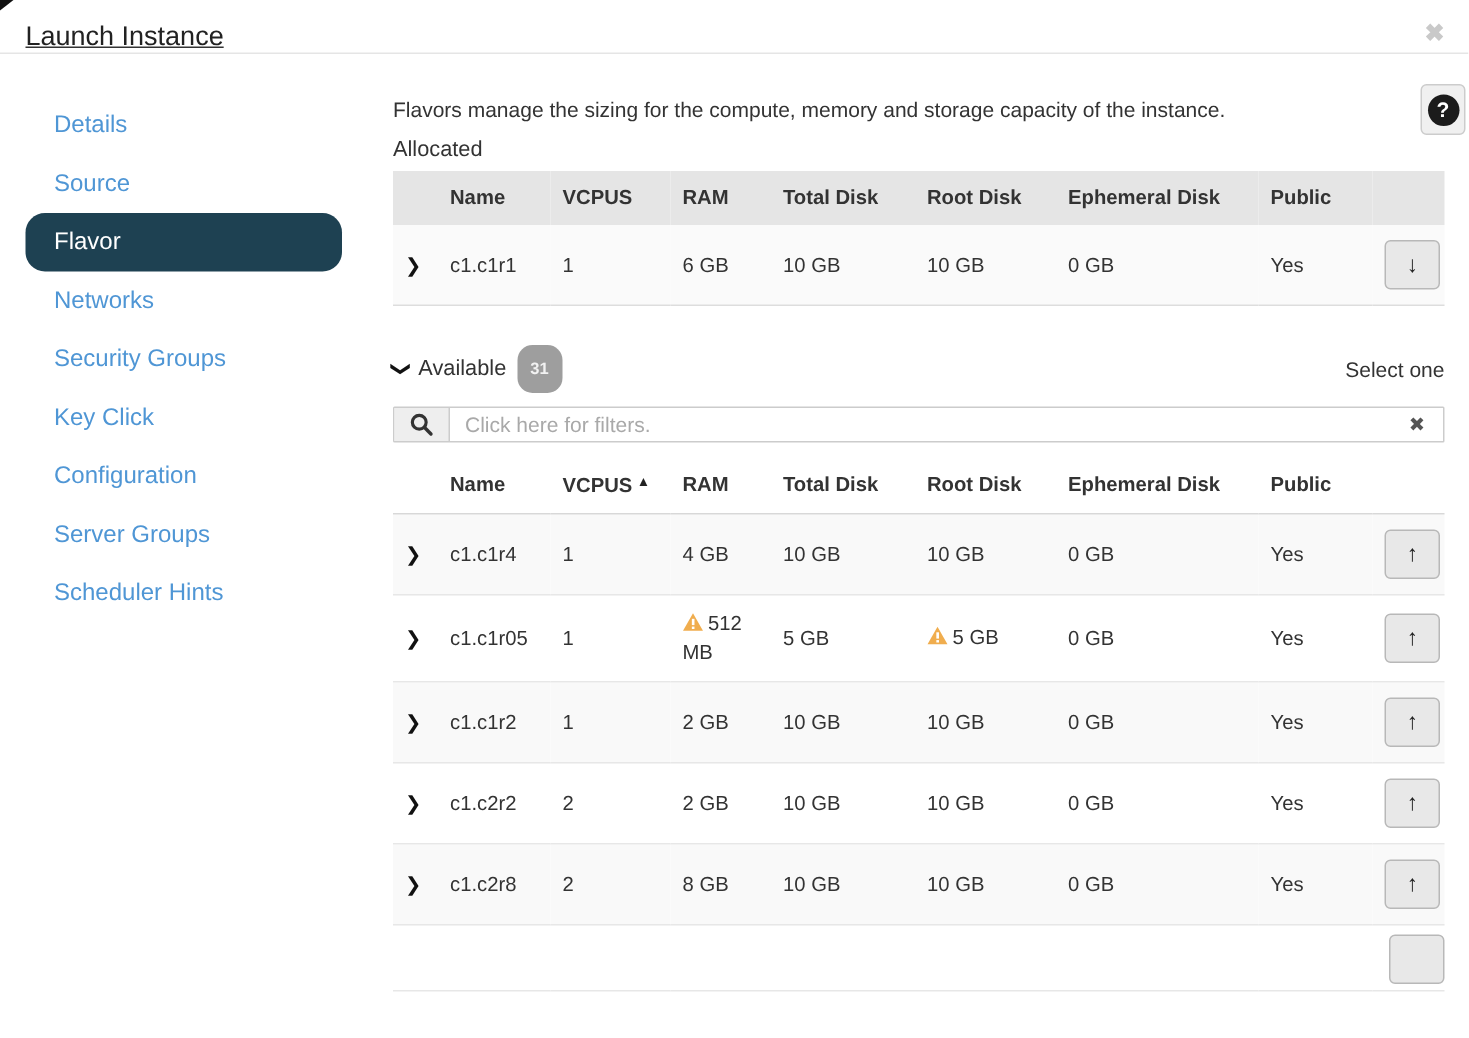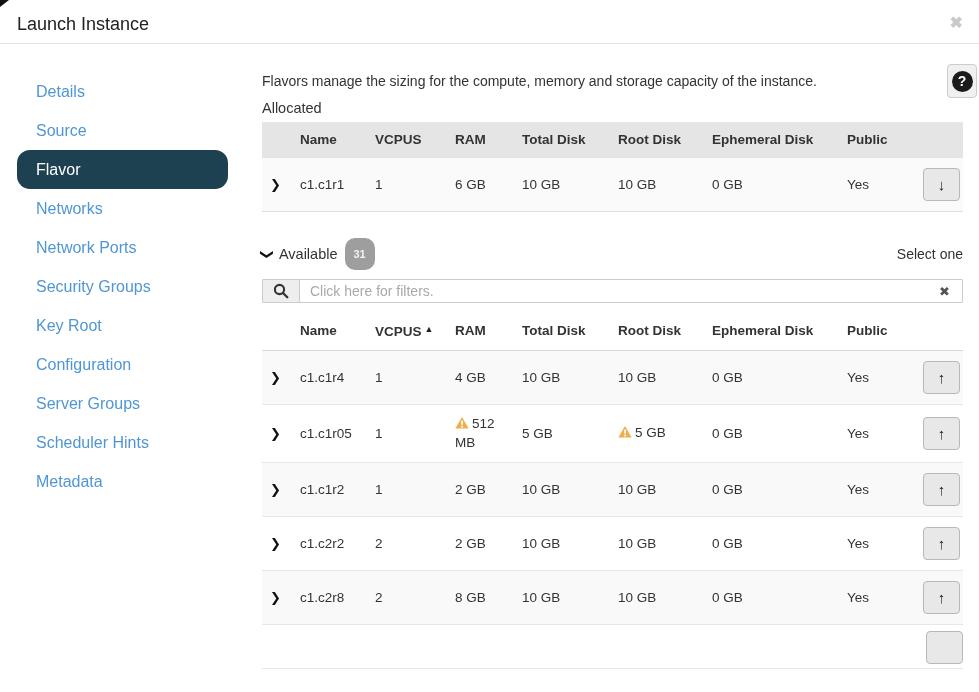--- a/index.html
+++ b/index.html
@@ -13,24 +13,25 @@
   }
   
   .cursor-artifact {
     position: absolute; top: 0; left: 0;
     width: 0; height: 0;
     border-top: 7px solid #111;
     border-right: 9px solid transparent;
   }
   
   .modal-header {
-    height: 44px;
+    height: 36px;
     border-bottom: 1px solid #e5e5e5;
     padding: 14px 17px 0 17px;
     position: relative;
+    text-decoration: underline;
   }
   .modal-title { font-size: 18px; color: #222; font-weight: 400; }
   .close-btn {
     position: absolute; top: 15px; right: 16px;
     color: #c9c9c9; font-size: 16px; font-weight: bold;
     background: none; border: none; cursor: pointer; line-height: 1;
   }
   
   .modal-body { display: flex; padding: 28px 16px 0 17px; }
   .wizard-nav { width: 211px; flex: 0 0 211px; }
@@ -117,27 +118,25 @@
   <button class="close-btn">✖</button>
 </div>
 
 <div class="modal-body">
 
   <nav class="wizard-nav">
     <a class="step">Details</a>
     <a class="step">Source</a>
     <a class="step active">Flavor</a>
     <a class="step">Networks</a>
-    <a class="step">Network Ports</a>
     <a class="step">Security Groups</a>
-    <a class="step">Key Root</a>
+    <a class="step">Key Click</a>
     <a class="step">Configuration</a>
     <a class="step">Server Groups</a>
     <a class="step">Scheduler Hints</a>
-    <a class="step">Metadata</a>
   </nav>
 
   <div class="main">
 
     <button class="help-btn">
       <span class="help-circle">?</span>
     </button>
 
     <p class="description">Flavors manage the sizing for the compute, memory and storage capacity of the instance.</p>
 

